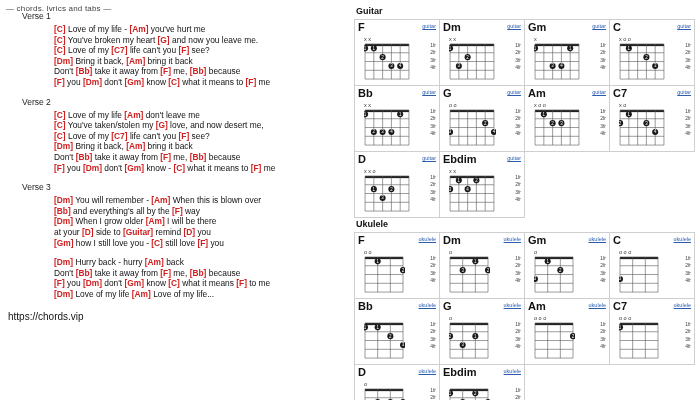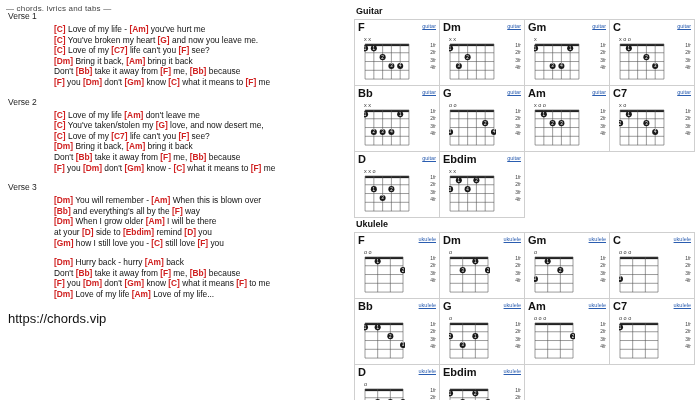--- a/index.html
+++ b/index.html
@@ -13,28 +13,28 @@
   
   .lyrics{
     position:absolute;left:0;top:0;width:338px;height:400px;
     padding:4px 6px 0 6px;box-sizing:border-box;
   }
   .topcut{
     height:7px;overflow:hidden;color:#444;font-size:8px;
     letter-spacing:.2px;white-space:nowrap;
   }
   .verse{margin:0 0 9px 0;}
-  .vtitle{color:#222;font-size:8.5px;margin:0 0 3px 2px;}
+  .vtitle{color:#222;font-size:8.5px;margin:0 0 3px 16px;}
   .line{
     font-size:8.4px;line-height:10.6px;white-space:nowrap;
     margin-left:2px;color:#111;padding-left:46px;
   }
   .ch{color:#d02020;font-weight:bold;}
   .site{
-    margin-top:12px;margin-left:2px;color:#111;font-size:13px;
+    margin-top:12px;margin-left:2px;color:#111;font-size:10px;
   }
 
   
   .chords{
     position:absolute;left:346px;top:0;width:362px;height:400px;
     box-sizing:border-box;padding:4px 6px 0 8px;
   }
   .secthead{
     font-size:9px;font-weight:bold;color:#111;margin:2px 0 3px 2px;
   }
@@ -85,21 +85,21 @@
           <div class="line"><span class="ch">[C]</span><span> Love of my </span><span class="ch">[C7]</span><span> life can't you </span><span class="ch">[F]</span><span> see?</span></div>
           <div class="line"><span class="ch">[Dm]</span><span> Bring it back, </span><span class="ch">[Am]</span><span> bring it back</span></div>
           <div class="line"><span>Don't </span><span class="ch">[Bb]</span><span> take it away from </span><span class="ch">[F]</span><span> me, </span><span class="ch">[Bb]</span><span> because</span></div>
           <div class="line"><span class="ch">[F]</span><span> you </span><span class="ch">[Dm]</span><span> don't </span><span class="ch">[Gm]</span><span> know - </span><span class="ch">[C]</span><span> what it means to </span><span class="ch">[F]</span><span> me</span></div>
         </div>
         <div class="verse">
           <div class="vtitle">Verse 3</div>
           <div class="line"><span class="ch">[Dm]</span><span> You will remember - </span><span class="ch">[Am]</span><span> When this is blown over</span></div>
           <div class="line"><span class="ch">[Bb]</span><span> and everything's all by the </span><span class="ch">[F]</span><span> way</span></div>
           <div class="line"><span class="ch">[Dm]</span><span> When I grow older </span><span class="ch">[Am]</span><span> I will be there</span></div>
-          <div class="line"><span>at your </span><span class="ch">[D]</span><span> side to </span><span class="ch">[Ebdim]</span><span> remind </span><span class="ch">[D]</span><span> you</span></div>
+          <div class="line"><span>at your </span><span class="ch">[D]</span><span> side to </span><span class="ch">[Guitar]</span><span> remind </span><span class="ch">[D]</span><span> you</span></div>
           <div class="line"><span class="ch">[Gm]</span><span> how I still love you - </span><span class="ch">[C]</span><span> still love </span><span class="ch">[F]</span><span> you</span></div>
         </div>
         <div class="verse">
           <div class="line"><span class="ch">[Dm]</span><span> Hurry back - hurry </span><span class="ch">[Am]</span><span> back</span></div>
           <div class="line"><span>Don't </span><span class="ch">[Bb]</span><span> take it away from </span><span class="ch">[F]</span><span> me, </span><span class="ch">[Bb]</span><span> because</span></div>
           <div class="line"><span class="ch">[F]</span><span> you </span><span class="ch">[Dm]</span><span> don't </span><span class="ch">[Gm]</span><span> know </span><span class="ch">[C]</span><span> what it means </span><span class="ch">[F]</span><span> to me</span></div>
           <div class="line"><span class="ch">[Dm]</span><span> Love of my life </span><span class="ch">[Am]</span><span> Love of my life...</span></div>
         </div>
       </div>
     <div class="site">https://chords.vip</div>

